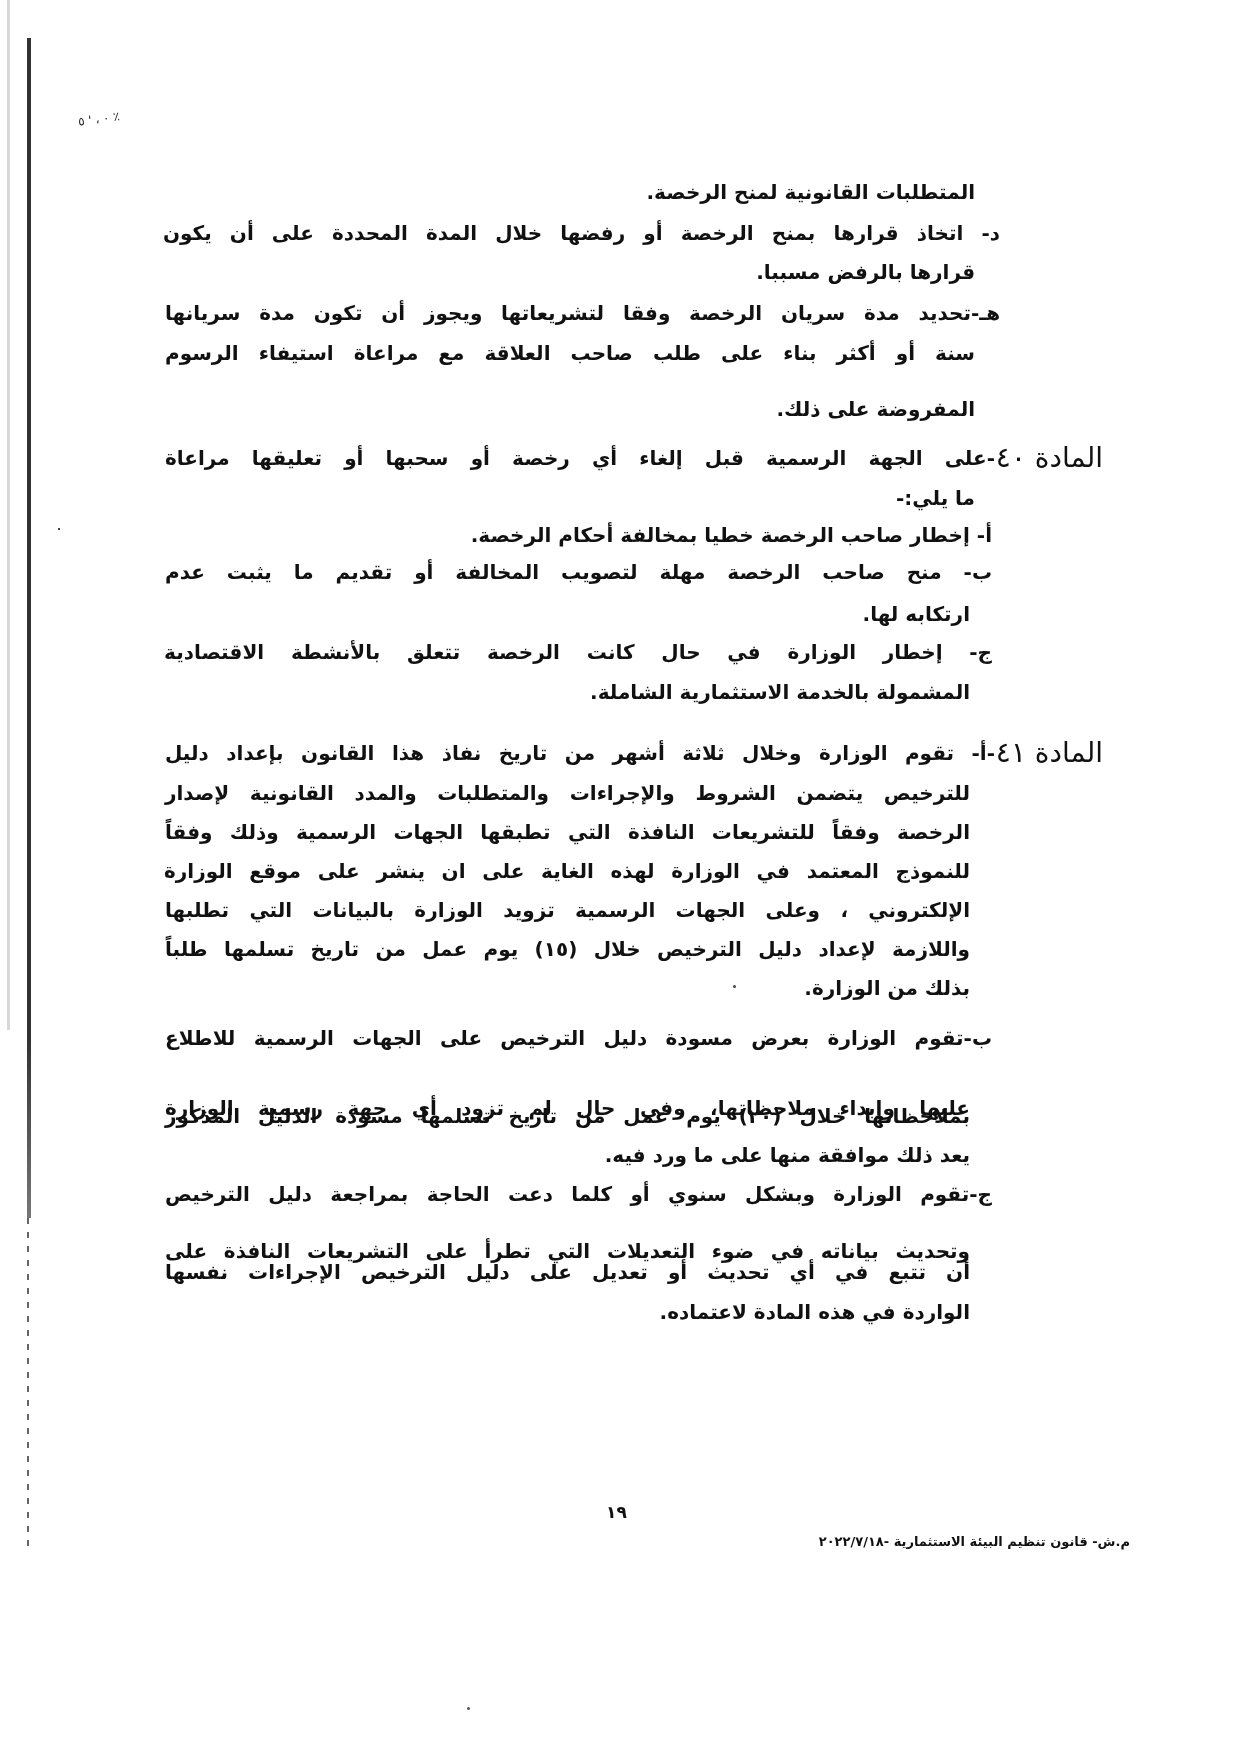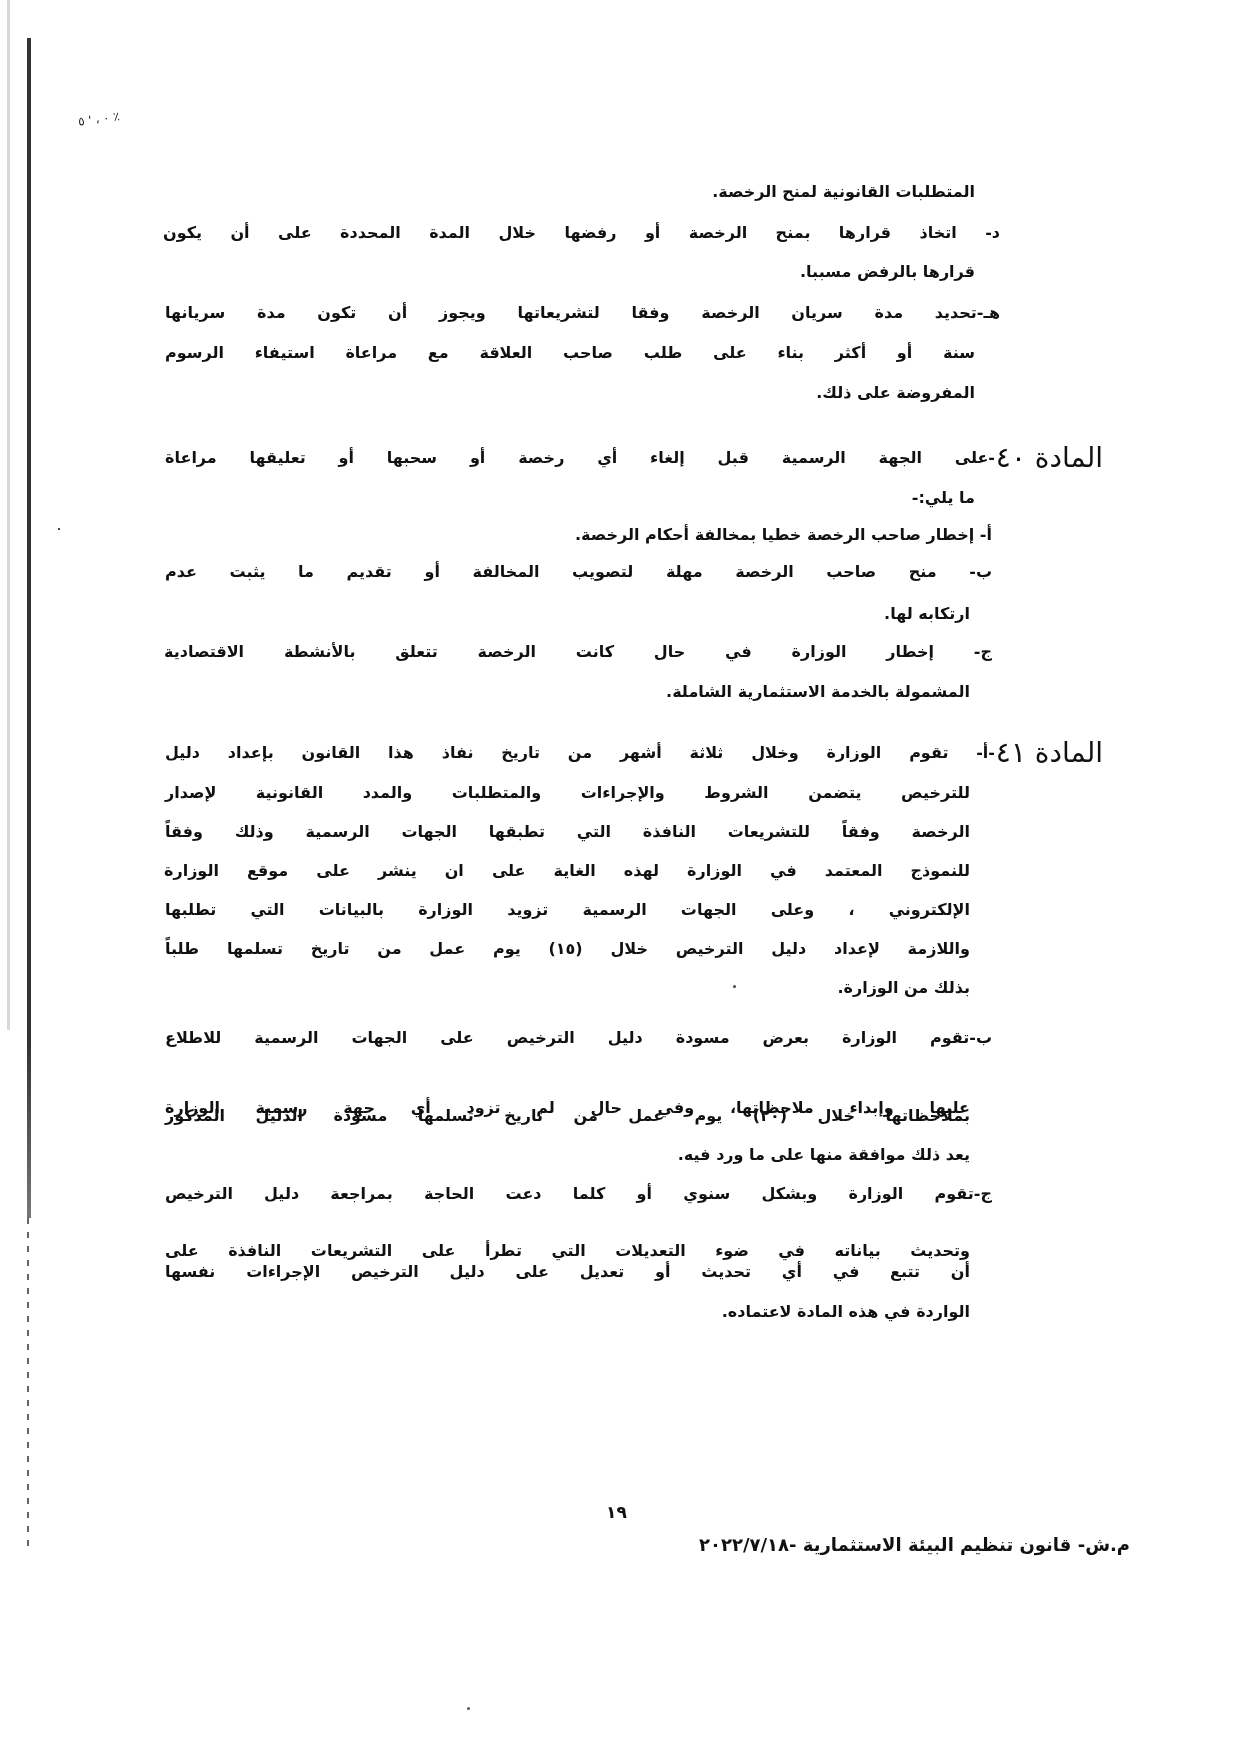--- a/index.html
+++ b/index.html
@@ -6,48 +6,48 @@
   body { width: 1240px; height: 1754px; position: relative; overflow: hidden;
          font-family: "DejaVu Sans", "Liberation Sans", sans-serif; color: #111; }
   .scan-edge { position: absolute; left: 7px; top: 0; width: 3px; height: 1030px; background: #d8d8d8; }
   .binding-line { position: absolute; left: 27px; top: 38px; width: 4px; height: 1180px;
                   background: linear-gradient(#333 0%, #333 85%, #777 100%); }
   .binding-tail { position: absolute; left: 27px; top: 1218px; width: 2px; height: 330px;
                   background: repeating-linear-gradient(#666 0 6px, transparent 6px 14px); }
   .stamp { position: absolute; left: 78px; top: 112px; font-size: 12px; color: #222;
            letter-spacing: 4px; transform: rotate(-8deg); }
   .line { position: absolute; direction: rtl; text-align: right; white-space: nowrap;
-          font-weight: bold; font-size: 16px; line-height: 40px; height: 40px;
+          font-weight: bold; font-size: 20px; line-height: 40px; height: 40px;
           font-family: "DejaVu Sans", sans-serif; }
   .justify { text-align: justify; text-align-last: justify; }
   .label { position: absolute; direction: rtl; text-align: left; white-space: nowrap;
            font-weight: normal; font-size: 28px; line-height: 40px; }
   .page-num { position: absolute; left: 606px; top: 1502px; font-size: 17px; font-weight: bold; }
   .footer { position: absolute; right: 110px; top: 1534px; direction: rtl;
-            font-size: 18px; font-weight: bold; white-space: nowrap; }
+            font-size: 13px; font-weight: bold; white-space: nowrap; }
   .speck { position: absolute; left: 467px; top: 1707px; width: 3px; height: 3px;
            border-radius: 50%; background: #555; }
   .speck2 { position: absolute; left: 733px; top: 985px; width: 3px; height: 3px;
             border-radius: 50%; background: #444; }
   .speck3 { position: absolute; left: 58px; top: 528px; width: 2px; height: 2px; background: #444; }
 </style>
 </head>
 <body>
 
 <div class="scan-edge"></div>
 <div class="binding-line"></div>
 <div class="binding-tail"></div>
 <div class="stamp">٠ ، ' ٥ ٪</div>
 
 <div class="line" style="right:265px;top:172px;">المتطلبات القانونية لمنح الرخصة.</div>
 <div class="line justify" style="right:240px;left:163px;top:213px;">د- اتخاذ قرارها بمنح الرخصة أو رفضها خلال المدة المحددة على أن يكون</div>
 <div class="line" style="right:265px;top:252px;">قرارها بالرفض مسببا.</div>
 <div class="line justify" style="right:240px;left:165px;top:293px;">هـ-تحديد مدة سريان الرخصة وفقا لتشريعاتها ويجوز أن تكون مدة سريانها</div>
 <div class="line justify" style="right:265px;left:165px;top:333px;">سنة أو أكثر بناء على طلب صاحب العلاقة مع مراعاة استيفاء الرسوم</div>
-<div class="line" style="right:265px;top:373px;margin-left:8px;">المفروضة على ذلك.</div>
+<div class="line" style="right:265px;top:389px;margin-left:8px;">المفروضة على ذلك.</div>
 
 <div class="label" style="right:137px;top:438px;">المادة ٤٠</div>
 <div class="line justify" style="right:245px;left:165px;top:438px;">-على الجهة الرسمية قبل إلغاء أي رخصة أو سحبها أو تعليقها مراعاة</div>
 <div class="line" style="right:265px;top:478px;">ما يلي:-</div>
 <div class="line" style="right:248px;top:515px;">أ- إخطار صاحب الرخصة خطيا بمخالفة أحكام الرخصة.</div>
 <div class="line justify" style="right:248px;left:165px;top:552px;">ب- منح صاحب الرخصة مهلة لتصويب المخالفة أو تقديم ما يثبت عدم</div>
 <div class="line" style="right:270px;top:594px;">ارتكابه لها.</div>
 <div class="line justify" style="right:248px;left:164px;top:632px;">ج- إخطار الوزارة في حال كانت الرخصة تتعلق بالأنشطة الاقتصادية</div>
 <div class="line" style="right:270px;top:672px;">المشمولة بالخدمة الاستثمارية الشاملة.</div>
 

